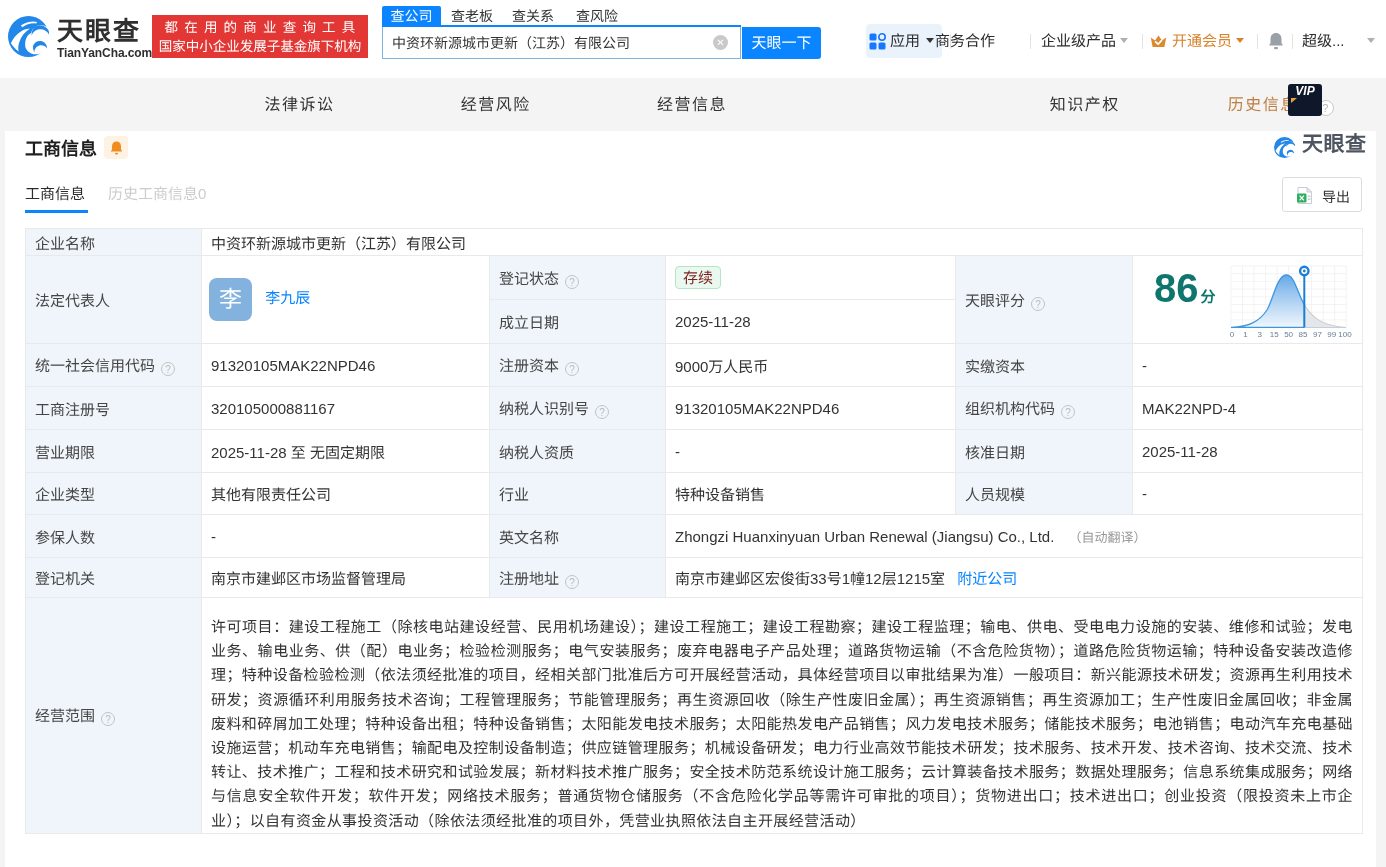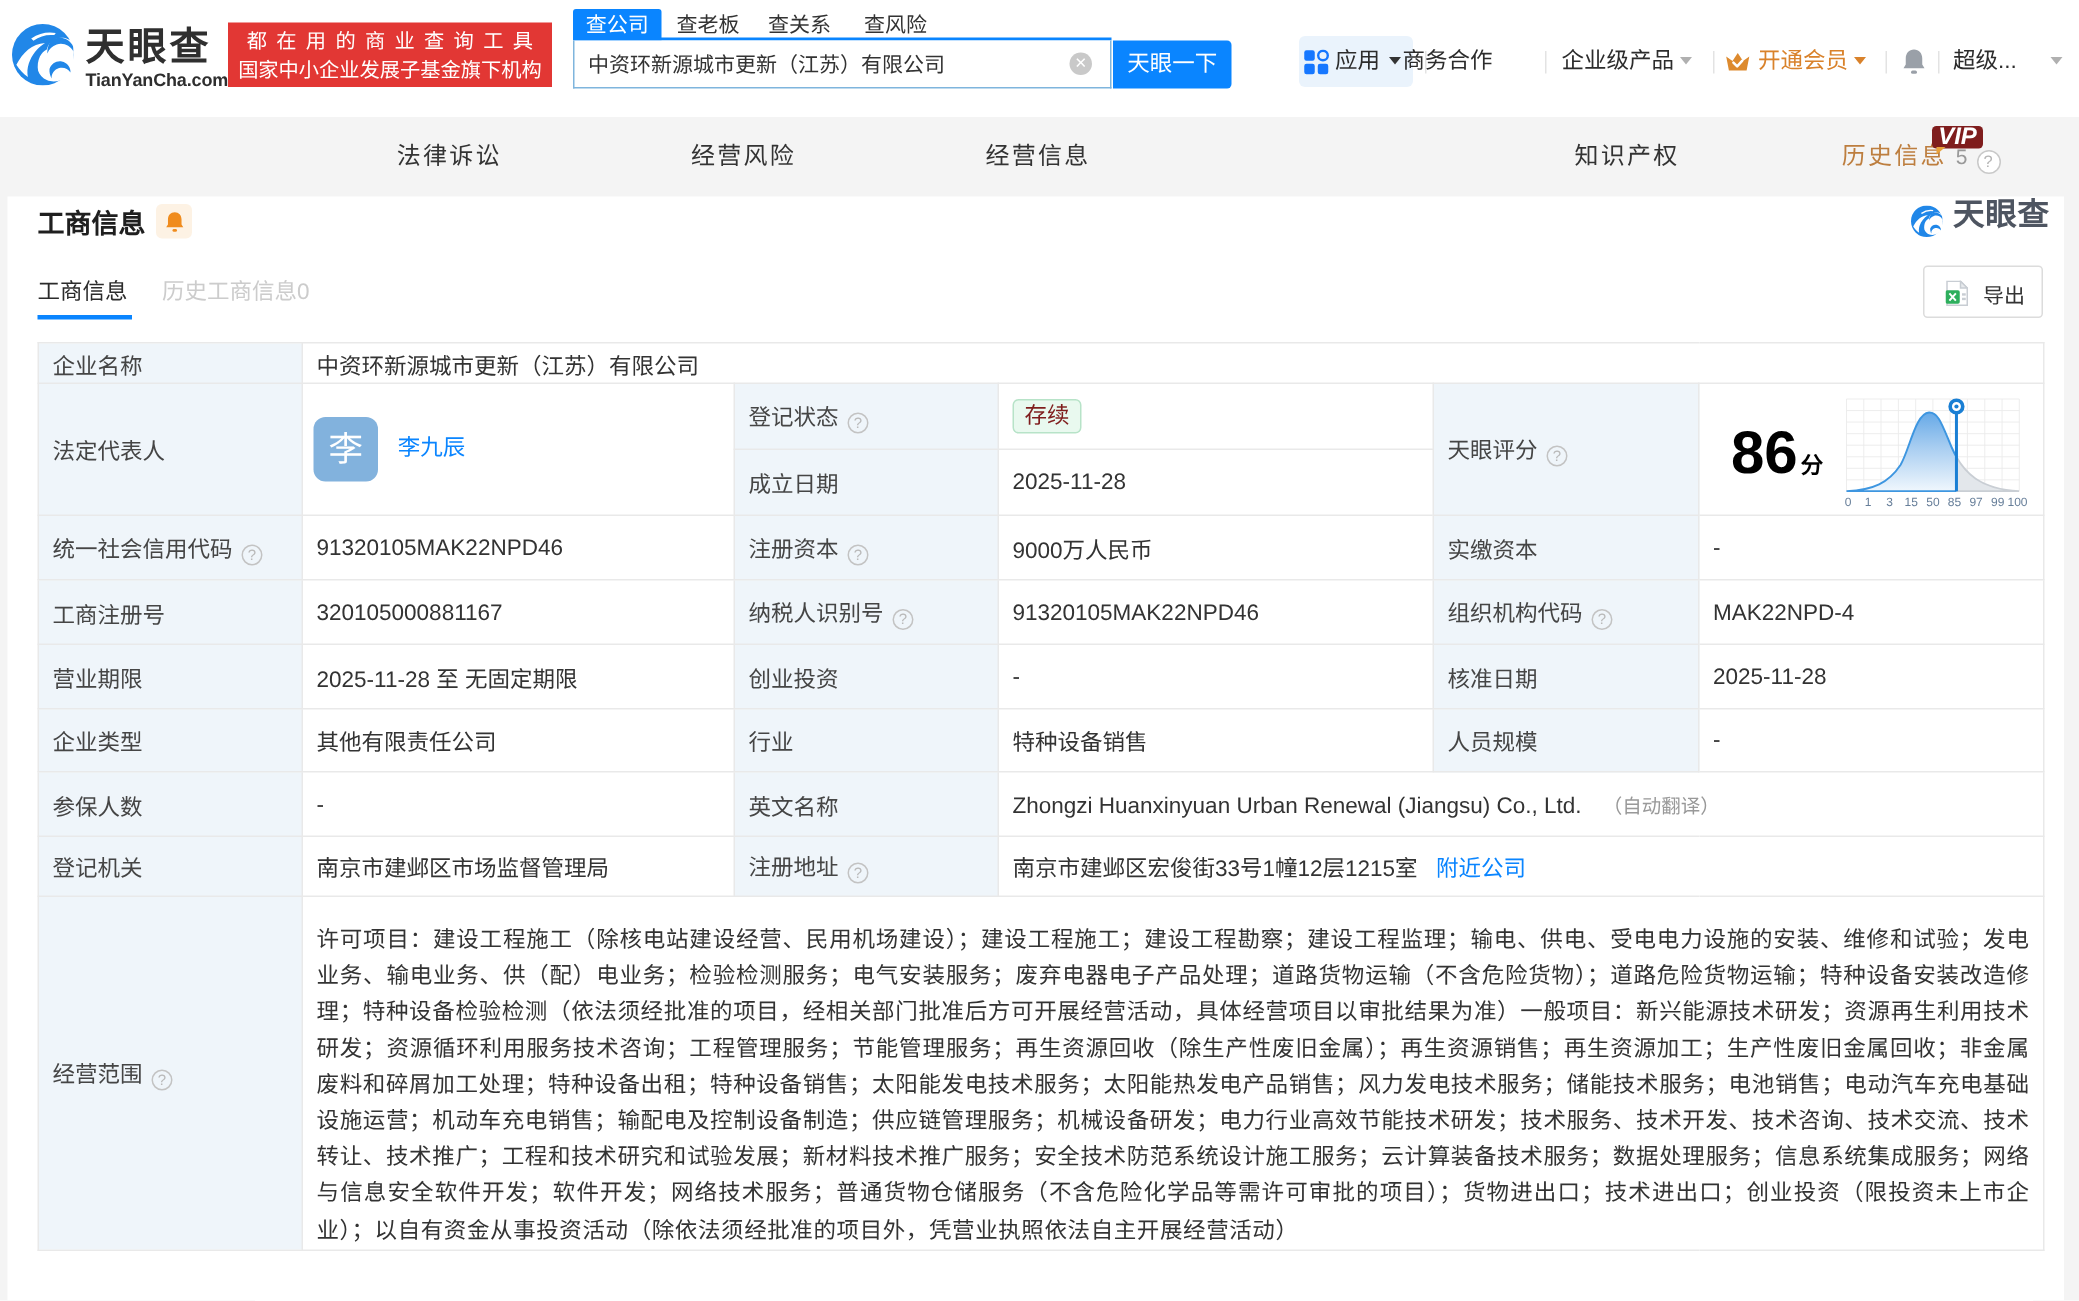--- a/index.html
+++ b/index.html
@@ -119,21 +119,21 @@
   <div class="hitem" style="left:1302px;">超级...</div>
   <span class="caret abs" style="left:1367px;top:38px;border-top-color:#b0b0b0;border-left-width:4px;border-right-width:4px;"></span>
 </div>
 
 <div id="navbar">
   <div class="ntab" style="left:201.3px;">法律诉讼</div>
   <div class="ntab" style="left:397.6px;">经营风险</div>
   <div class="ntab" style="left:593.9px;">经营信息</div>
   <div class="ntab" style="left:986.5px;">知识产权</div>
   <div class="ntab" style="left:1182.8px; color:#bd7e3f;">历史信息 <span style="color:#999;font-size:14px;">5</span><span style="display:inline-block;width:16px;height:16px;border:1px solid #c9c9c9;border-radius:50%;color:#b5b5b5;font-size:11px;line-height:15px;vertical-align:-2px;margin-left:5px;background:#fff;text-align:center;">?</span></div>
-  <div class="abs" style="left:1288px;top:6px;width:34px;height:15px;background:#7f1d1d;border-radius:3px;color:#fff;font-size:16px;font-weight:bold;font-style:italic;text-align:center;line-height:15px;">VIP</div>
+  <div class="abs" style="left:1288px;top:6px;width:34px;height:32px;background:#0f172a;border-radius:3px;color:#fff;font-size:12px;font-weight:bold;font-style:italic;text-align:center;line-height:15px;">VIP</div>
   <div class="abs" style="left:1291px;top:20px;width:0;height:0;border-left:6px solid #e9a23b;border-bottom:5px solid transparent;"></div>
 </div>
 
 <div id="content">
   <div id="sec-title">工商信息</div>
   <div id="bellchip">
     <svg style="position:absolute;left:5.5px;top:5px;" width="13" height="14" viewBox="0 0 12 13">
       <path d="M6,0.5 C8.5,0.5 10.2,2.4 10.2,5 L10.2,8 L11.3,9.8 L0.7,9.8 L1.8,8 L1.8,5 C1.8,2.4 3.5,0.5 6,0.5 Z" fill="#f08c1e"></path>
       <rect x="4.6" y="10.8" width="2.8" height="1.8" rx="0.9" fill="#f08c1e"></rect>
     </svg>
@@ -171,21 +171,21 @@
       <td class="lb">企业名称</td>
       <td class="v" colspan="5">中资环新源城市更新（江苏）有限公司</td>
     </tr>
     <tr style="height:44px;">
       <td class="lb" rowspan="2">法定代表人</td>
       <td class="v" rowspan="2" style="padding-left:7px;"><span id="avatar">李</span> <a class="blue" style="margin-left:9px;">李九辰</a></td>
       <td class="lb">登记状态<span class="qm">?</span></td>
       <td class="v"><span class="badge">存续</span></td>
       <td class="lb" rowspan="2">天眼评分<span class="qm">?</span></td>
       <td class="v" rowspan="2" id="scorecell" style="position:relative;padding:0;">
-        <div style="position:absolute;left:21px;top:26px;font-size:40px;font-weight:bold;color:#000000;line-height:40px;">86<span style="font-size:15px;font-weight:bold;margin-left:2px;">分</span></div>
+        <div style="position:absolute;left:21px;top:12px;font-size:40px;font-weight:bold;color:#0f766e;line-height:40px;">86<span style="font-size:15px;font-weight:bold;margin-left:2px;">分</span></div>
         <svg style="position:absolute;left:96px;top:8px;" width="126" height="79" viewBox="0 0 126 79">
           <defs>
             <linearGradient id="curvefill" x1="0" y1="0" x2="0" y2="1">
               <stop offset="0" stop-color="#66a9e7"></stop>
               <stop offset="0.45" stop-color="#a9cef1"></stop>
               <stop offset="1" stop-color="#f0f7fd"></stop>
             </linearGradient>
             <clipPath id="clipL">
                   <rect x="0" y="0" width="75.3" height="64"></rect>
                 </clipPath>
@@ -236,21 +236,21 @@
       <td class="lb">工商注册号</td>
       <td class="v">320105000881167</td>
       <td class="lb">纳税人识别号<span class="qm">?</span></td>
       <td class="v">91320105MAK22NPD46</td>
       <td class="lb">组织机构代码<span class="qm">?</span></td>
       <td class="v">MAK22NPD-4</td>
     </tr>
     <tr style="height:43px;">
       <td class="lb">营业期限</td>
       <td class="v">2025-11-28 至 无固定期限</td>
-      <td class="lb">创业投资</td>
+      <td class="lb">纳税人资质</td>
       <td class="v">-</td>
       <td class="lb">核准日期</td>
       <td class="v">2025-11-28</td>
     </tr>
     <tr style="height:42px;">
       <td class="lb">企业类型</td>
       <td class="v">其他有限责任公司</td>
       <td class="lb">行业</td>
       <td class="v">特种设备销售</td>
       <td class="lb">人员规模</td>

